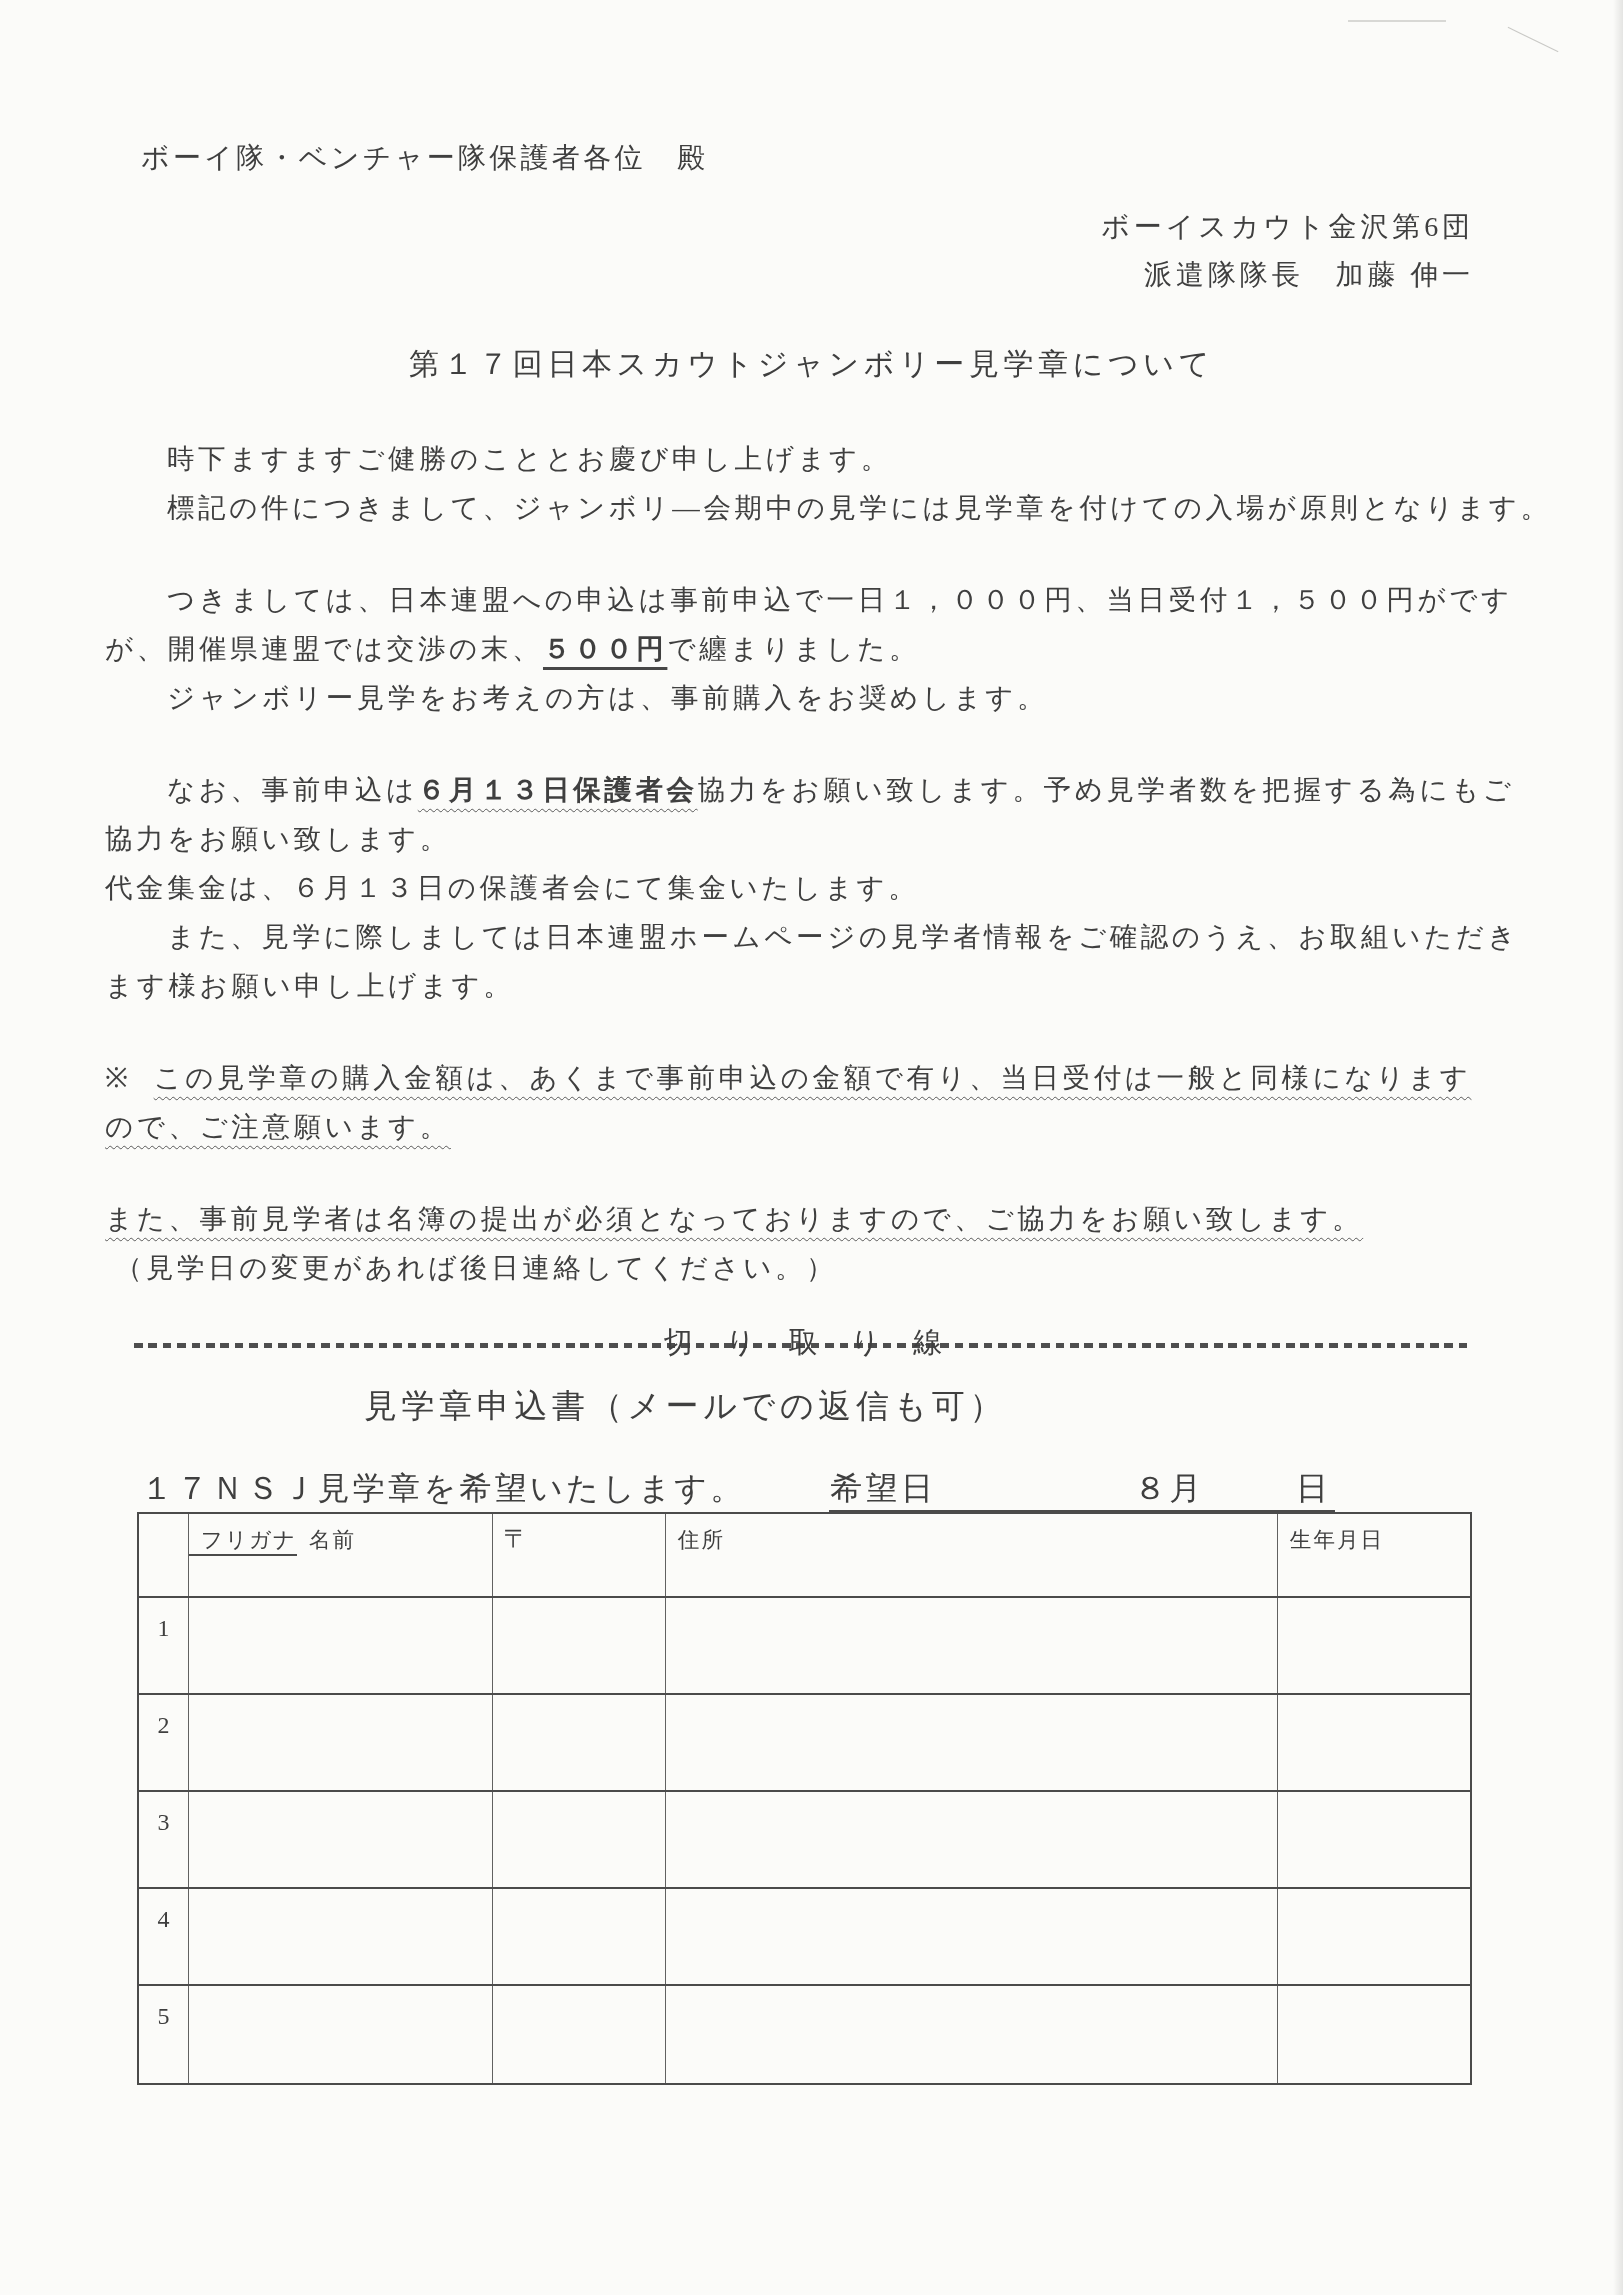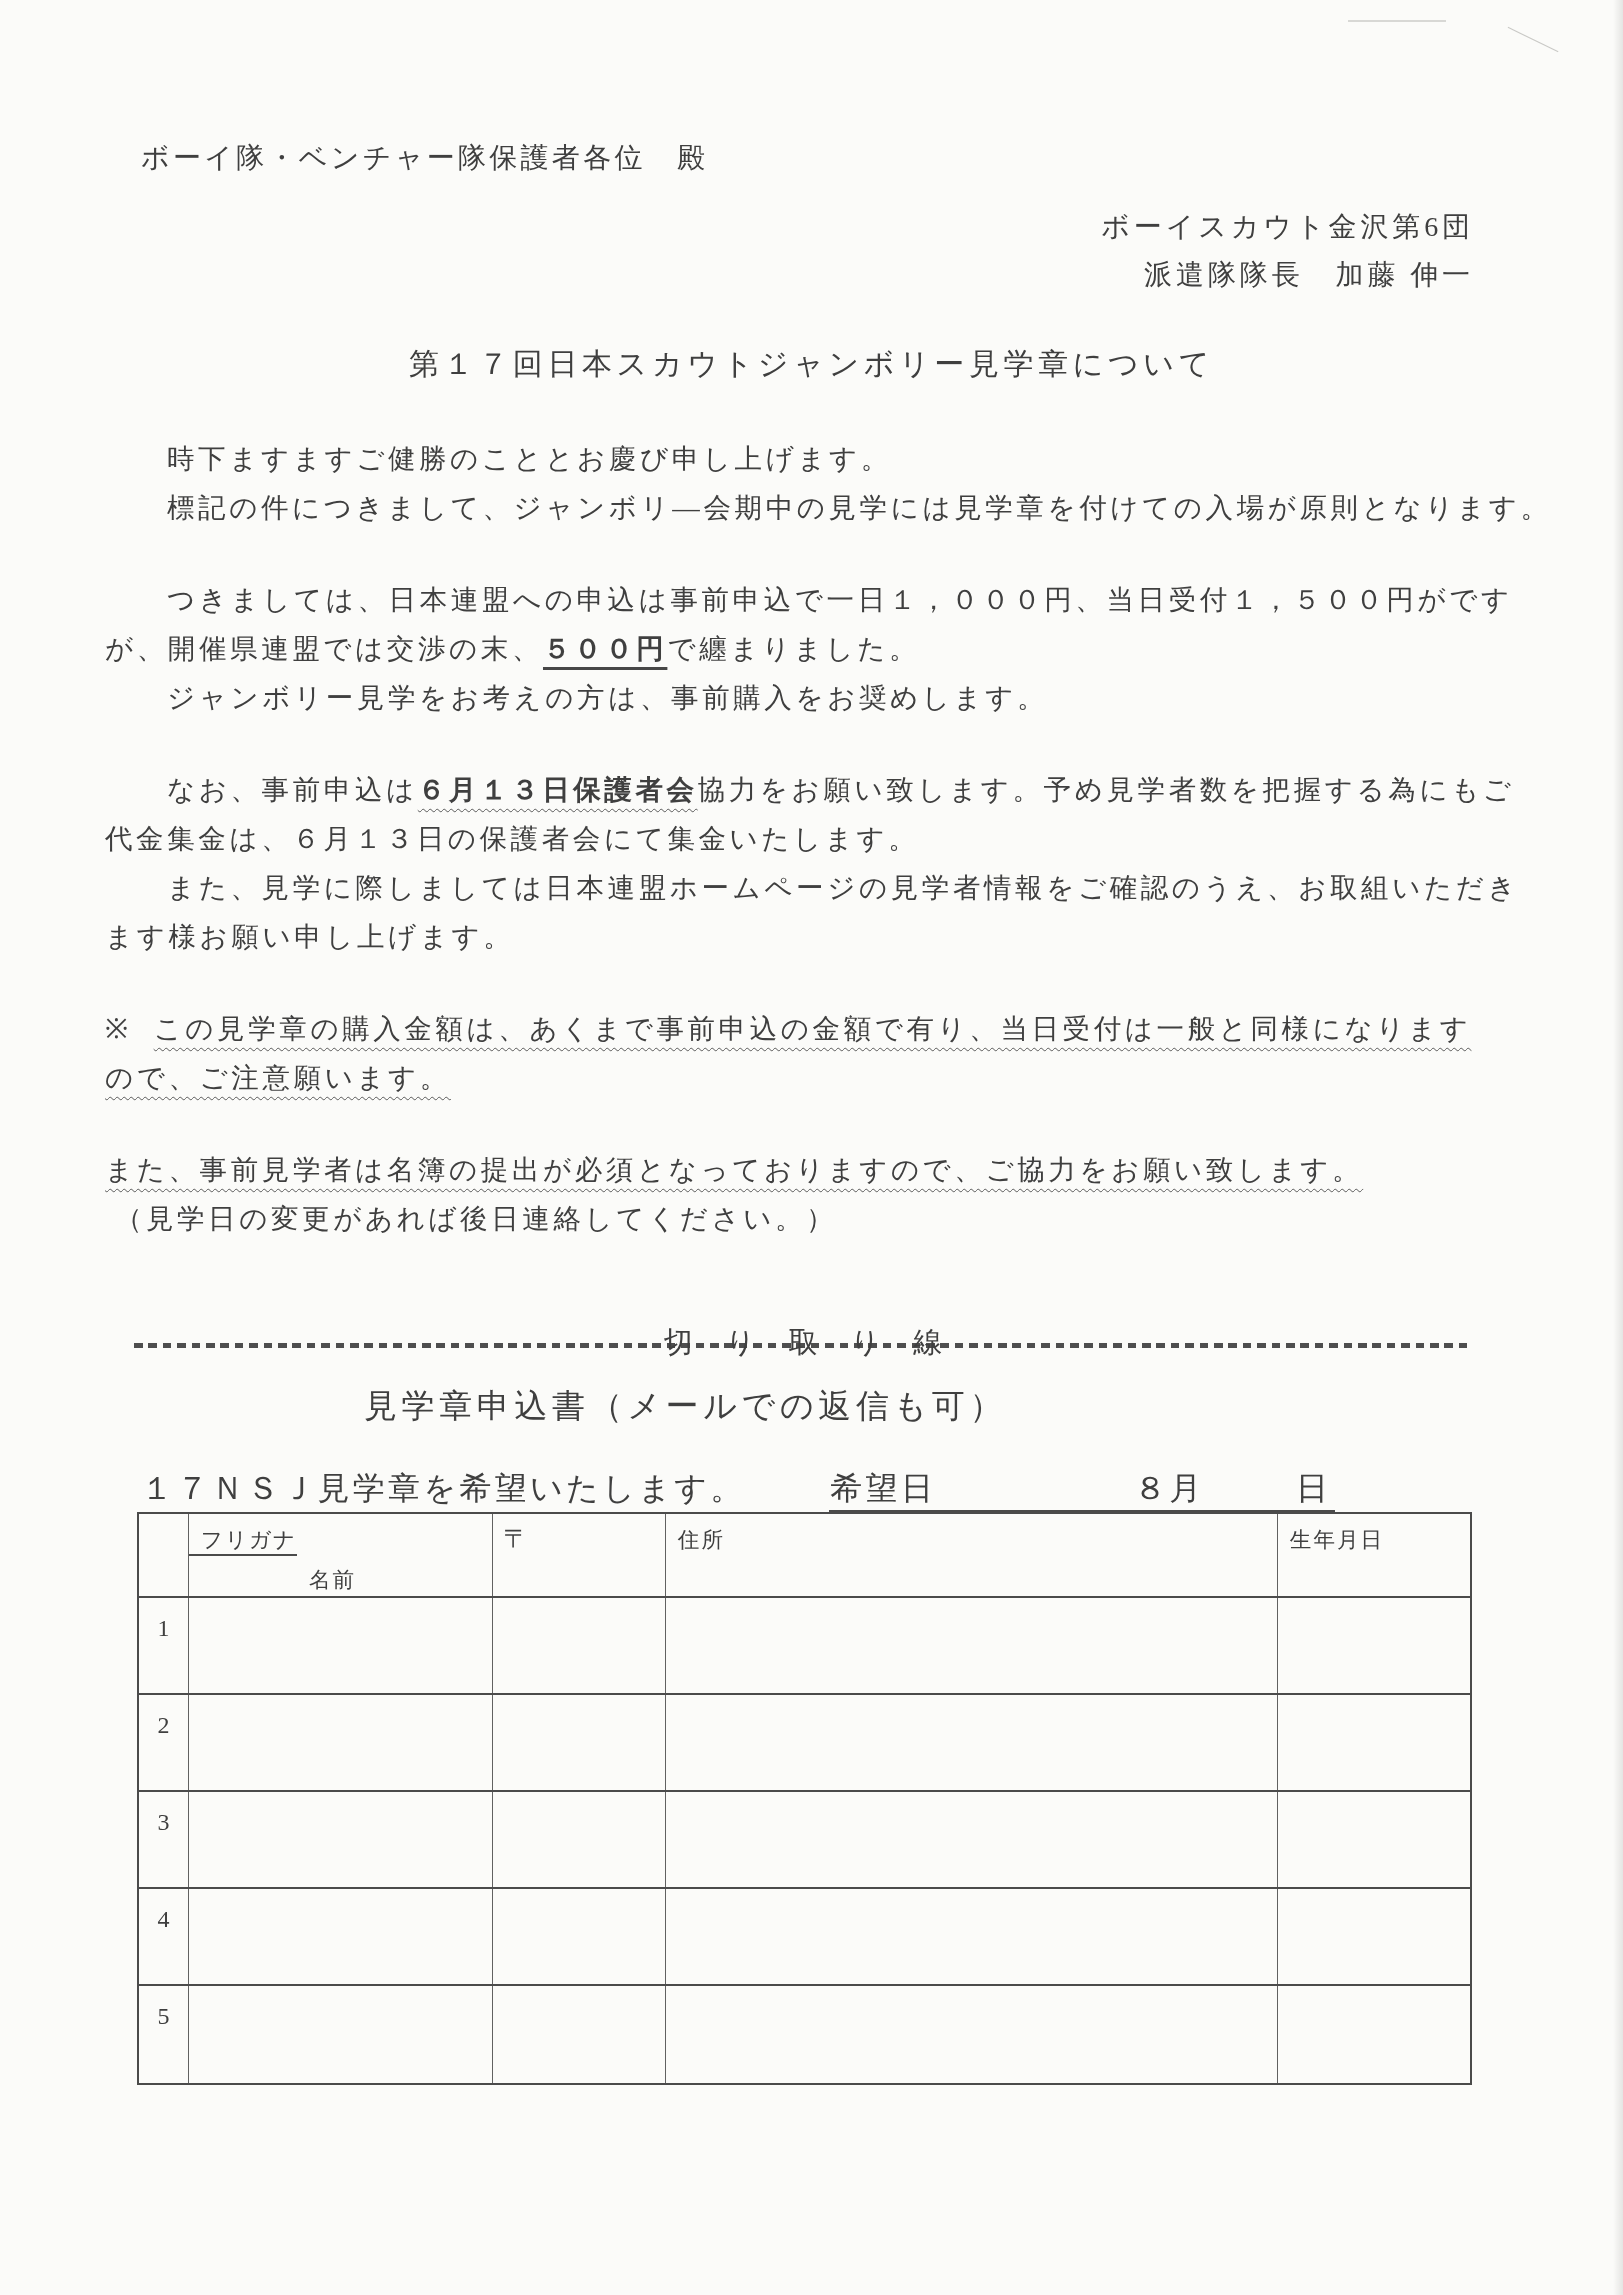--- a/index.html
+++ b/index.html
@@ -56,21 +56,21 @@
   .cell{border-right:1.3px solid #616161;box-sizing:border-box;position:relative;}
   .cell:last-child{border-right:none;}
   .c1{width:50px;text-align:center;font-size:24px;padding-top:17px;box-sizing:border-box;}
   .c2{width:304px;display:flex;flex-direction:row;}
   .c3{width:173px;}
   .c4{width:612px;}
   .c5{flex:1;}
   .hdr-label{font-size:21.6px;letter-spacing:2px;padding:10.5px 0 0 11.8px;}
   .postal-label{font-size:25px;padding:7.9px 0 0 10.5px;}
   .sub-top{height:42px;border-bottom:2px solid #4b4b4b;box-sizing:border-box;}
-  .sub-bottom{flex:1;margin-top:40px;}
+  .sub-bottom{flex:1;}
   .half-top{height:48px;border-bottom:2px solid #4b4b4b;box-sizing:border-box;}
   .half-bottom{flex:1;}
 </style>
 </head>
 <body>
 
 <div class="page">
 
   <div class="scan-right"></div>
   <div class="scan-mark-a"></div>
@@ -83,20 +83,21 @@
   </div>
   <div class="doc-title">第１７回日本スカウトジャンボリー見学章について</div>
 
   <div class="body-text">
     <div class="bline ind">時下ますますご健勝のこととお慶び申し上げます。</div>
     <div class="bline ind">標記の件につきまして、ジャンボリ―会期中の見学には見学章を付けての入場が原則となります。</div>
     <div class="bline ind gap">つきましては、日本連盟への申込は事前申込で一日１，０００円、当日受付１，５００円がです</div>
     <div class="bline"><span>が、開催県連盟では交渉の末、</span><span class="bold usolid">５００円</span><span>で纏まりました。</span></div>
     <div class="bline ind">ジャンボリー見学をお考えの方は、事前購入をお奨めします。</div>
     <div class="bline ind gap"><span>なお、事前申込は</span><span class="bold wavy">６月１３日保護者会</span><span>協力をお願い致します。予め見学者数を把握する為にもご</span></div>
+    <div class="bline">協力をお願い致します。</div>
     <div class="bline">代金集金は、６月１３日の保護者会にて集金いたします。</div>
     <div class="bline ind">また、見学に際しましては日本連盟ホームページの見学者情報をご確認のうえ、お取組いただき</div>
     <div class="bline">ます様お願い申し上げます。</div>
     <div class="bline gap"><span class="note-mark">※</span><span class="wavy">この見学章の購入金額は、あくまで事前申込の金額で有り、当日受付は一般と同様になります</span></div>
     <div class="bline"><span class="wavy">ので、ご注意願います。</span></div>
     <div class="bline gap"><span class="wavy">また、事前見学者は名簿の提出が必須となっておりますので、ご協力をお願い致します。</span></div>
     <div class="bline ind-sm">（見学日の変更があれば後日連絡してください。）</div>
   </div>
 
   <div class="cutline">

